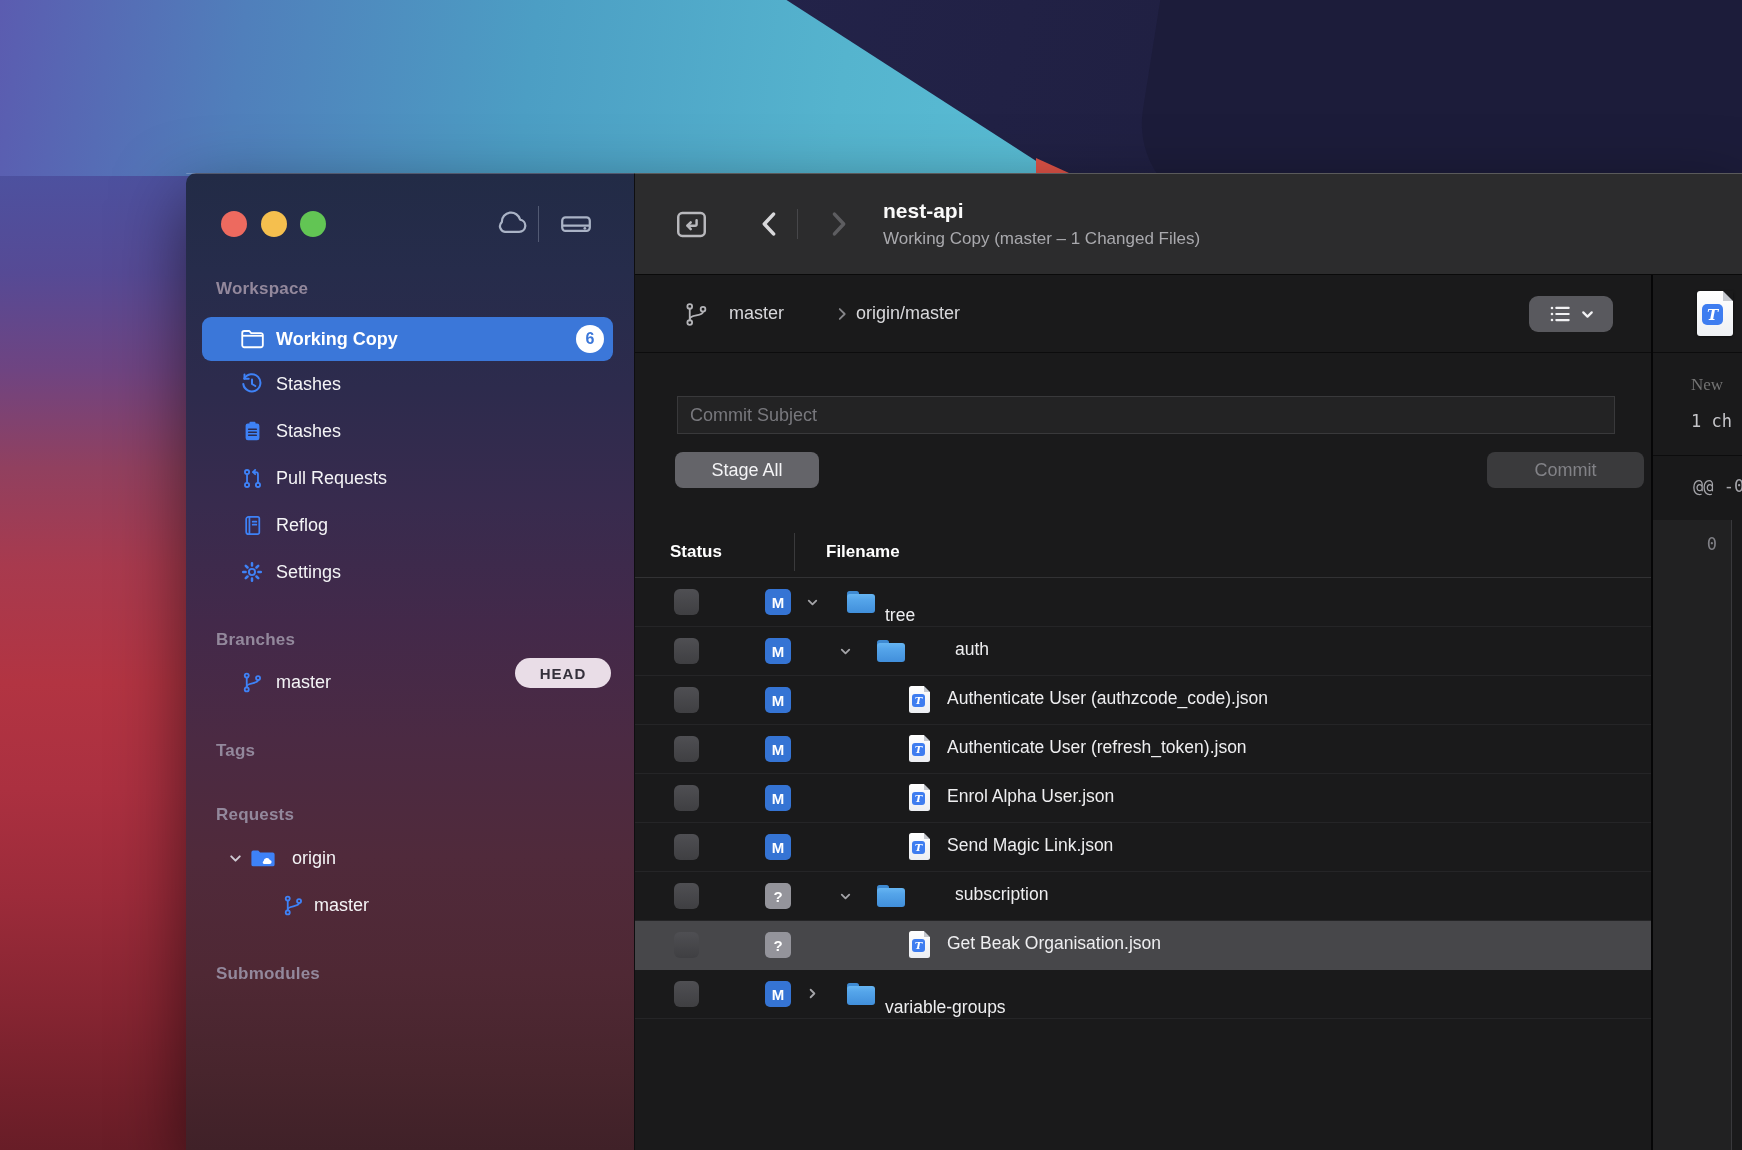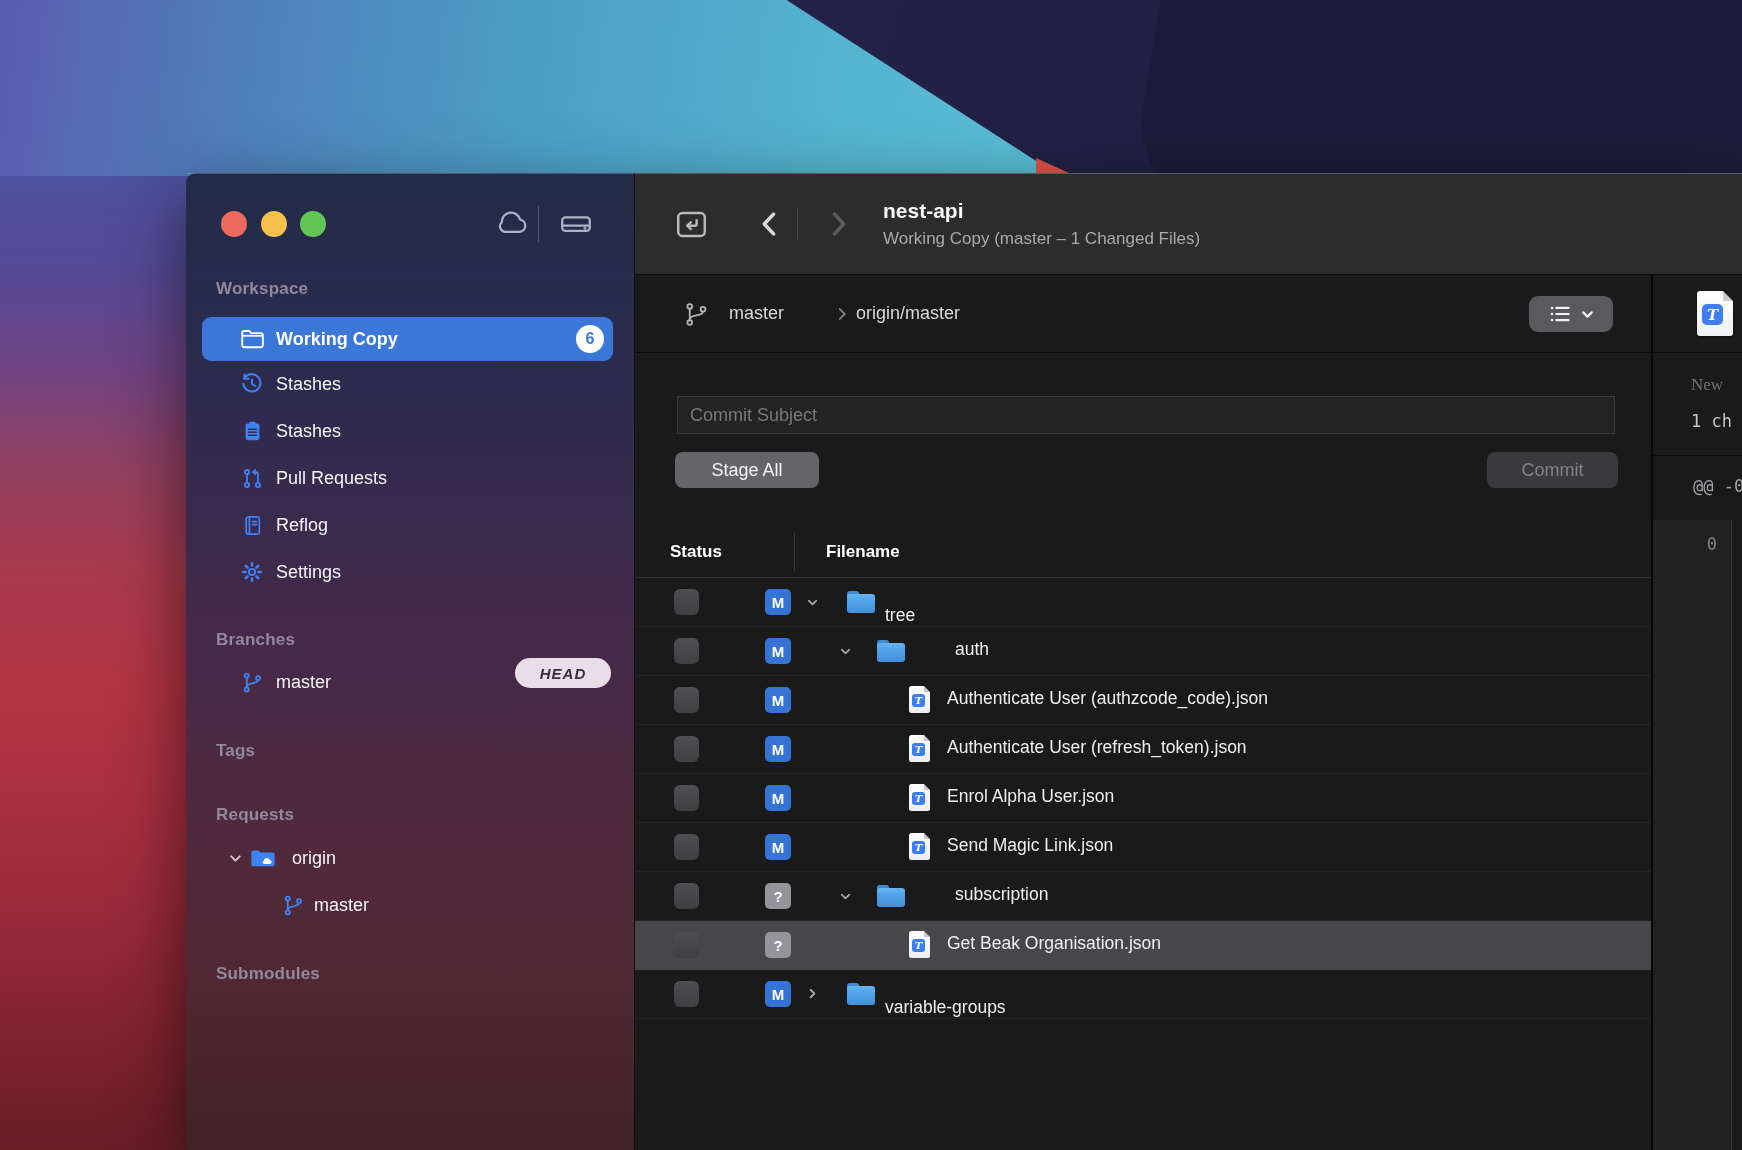--- a/index.html
+++ b/index.html
@@ -34,21 +34,21 @@
   .sb-section{position:absolute;left:30px;font-size:17px;font-weight:700;color:#93889c;letter-spacing:.2px;}
   .sb-row{position:absolute;left:16px;width:411px;height:44px;border-radius:9px;display:flex;align-items:center;}
   .sb-row .ic{position:absolute;left:37px;width:26px;height:26px;display:flex;align-items:center;justify-content:center;color:#3e82f7;}
   .sb-row .lab{position:absolute;left:74px;font-size:18px;color:#f4f4f6;}
   .sb-row.sel{background:#3b77d9;}
   .sb-row.sel .ic{color:#ffffff;}
   .sb-row.sel .lab{font-weight:700;color:#ffffff;}
   .count-badge{position:absolute;left:374px;top:8px;width:28px;height:28px;border-radius:50%;background:#ffffff;
                color:#3b77d9;font-size:16px;font-weight:700;display:flex;align-items:center;justify-content:center;}
   .head-badge{position:absolute;left:313px;top:-2px;width:96px;height:30px;border-radius:15px;background:#e9dde7;
-              color:#34303b;font-size:15px;font-weight:700;letter-spacing:1px;display:flex;align-items:center;justify-content:center;font-style:italic;}
+              color:#34303b;font-size:15px;font-weight:700;letter-spacing:1px;display:flex;align-items:center;justify-content:center;}
   .sb-chev{position:absolute;left:25px;color:#cfcbd4;}
   
   .main{position:relative;flex:1;display:flex;flex-direction:column;min-width:0;border-left:1px solid #0e0e10;}
   .titlebar{position:relative;height:101px;background:#2c2c2d;border-bottom:1px solid #0a0a0a;flex:0 0 auto;}
   .tb-icon{position:absolute;color:#b9b9bd;}
   .tb-div{position:absolute;left:162px;top:36px;width:1px;height:30px;background:#47474a;}
   .tb-title{position:absolute;left:248px;top:26px;font-size:21px;font-weight:700;color:#fafafa;}
   .tb-sub{position:absolute;left:248px;top:56px;font-size:17px;color:#a9a9ad;}
   .content{position:relative;flex:1;display:flex;min-height:0;}
   
@@ -59,21 +59,21 @@
   .crumb-sep{position:absolute;left:198px;top:30px;color:#86868a;}
   .crumb-t2{position:absolute;left:221px;top:28px;font-size:18px;color:#d8d8db;}
   .listbtn{position:absolute;left:894px;top:21px;width:84px;height:36px;border-radius:9px;background:#59595e;
            display:flex;align-items:center;justify-content:center;gap:6px;color:#f2f2f4;}
   .subject{position:absolute;left:42px;top:121px;width:938px;height:38px;background:#232324;
            border:1px solid #39393b;box-sizing:border-box;color:#e8e8ea;font-size:18px;padding:0 12px;
            font-family:"Liberation Sans","DejaVu Sans",sans-serif;}
   .subject::placeholder{color:#78787d;}
   .stagebtn{position:absolute;left:40px;top:177px;width:144px;height:36px;border-radius:8px;background:#646469;
             color:#f4f4f6;font-size:18px;display:flex;align-items:center;justify-content:center;}
-  .commitbtn{position:absolute;left:852px;top:177px;width:131px;height:36px;border-radius:8px;background:#3a3a3c;
+  .commitbtn{position:absolute;left:852px;top:177px;width:157px;height:36px;border-radius:8px;background:#3a3a3c;
              color:#828287;font-size:18px;display:flex;align-items:center;justify-content:center;}
   .colhead{position:absolute;top:267px;font-size:17px;font-weight:700;color:#ffffff;}
   .colhead.status{left:35px;}
   .colhead.filename{left:191px;}
   .colhead-div{position:absolute;left:159px;top:258px;width:1px;height:38px;background:#3a3a3c;}
   .hdr-line{position:absolute;left:0;top:302px;width:100%;height:1px;background:#323234;}
   .rows{position:absolute;left:0;top:303px;width:100%;}
   .frow{position:relative;height:48px;border-bottom:1px solid #252527;}
   .frow.sel{background:#47474a;border-bottom-color:#47474a;}
   .cb{position:absolute;left:39px;top:11px;width:25px;height:26px;border-radius:6px;

